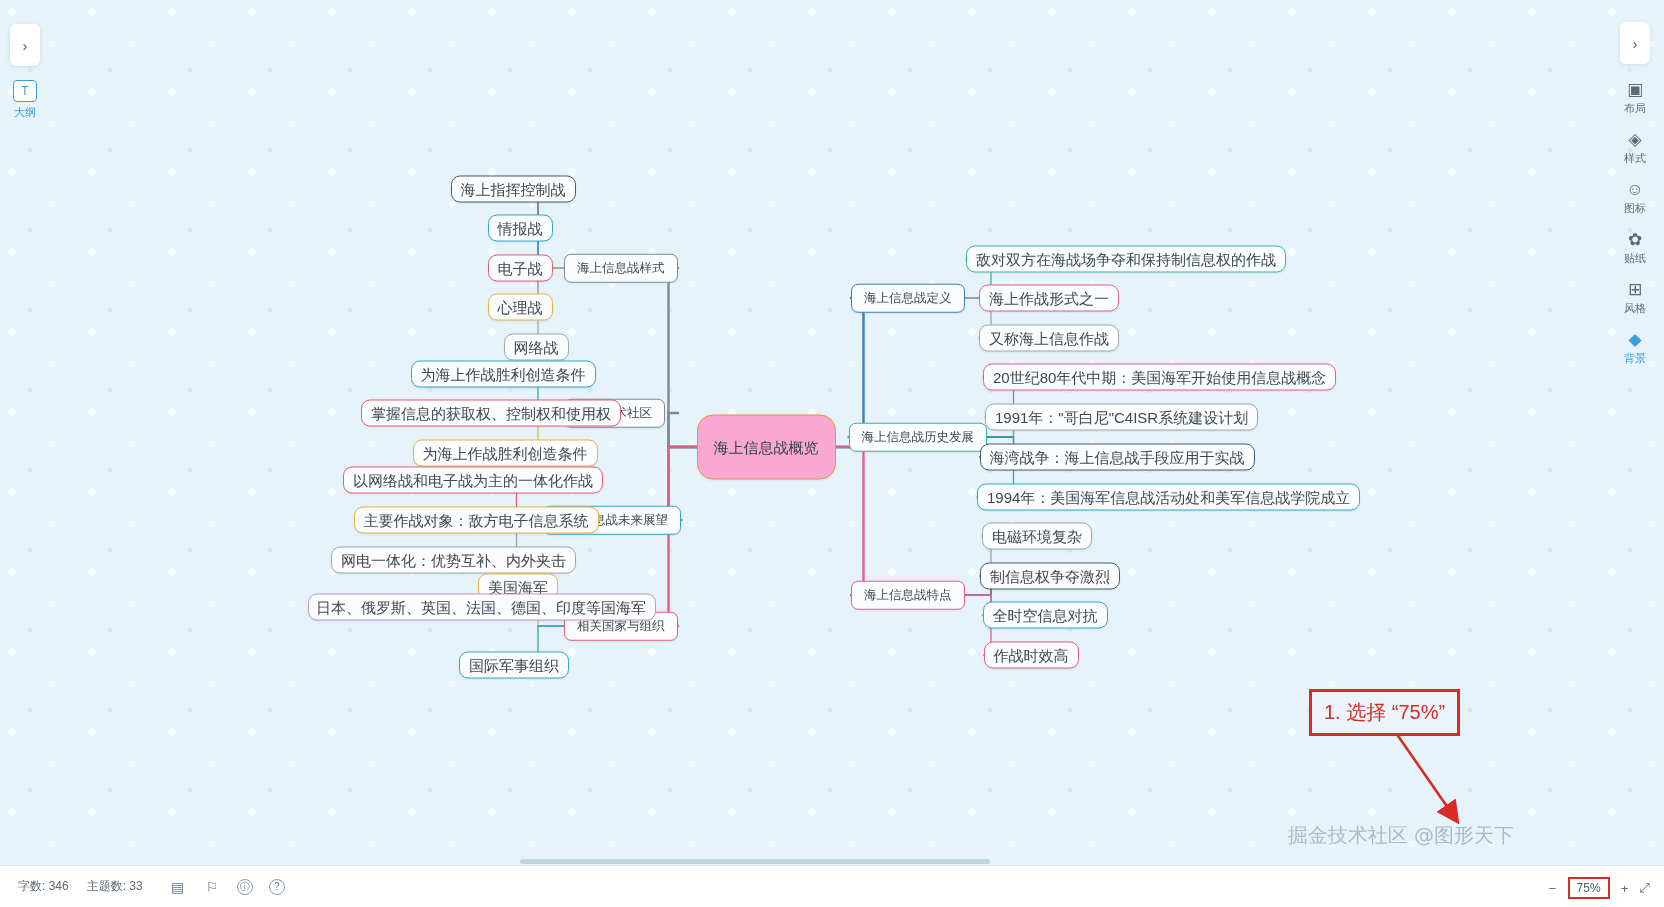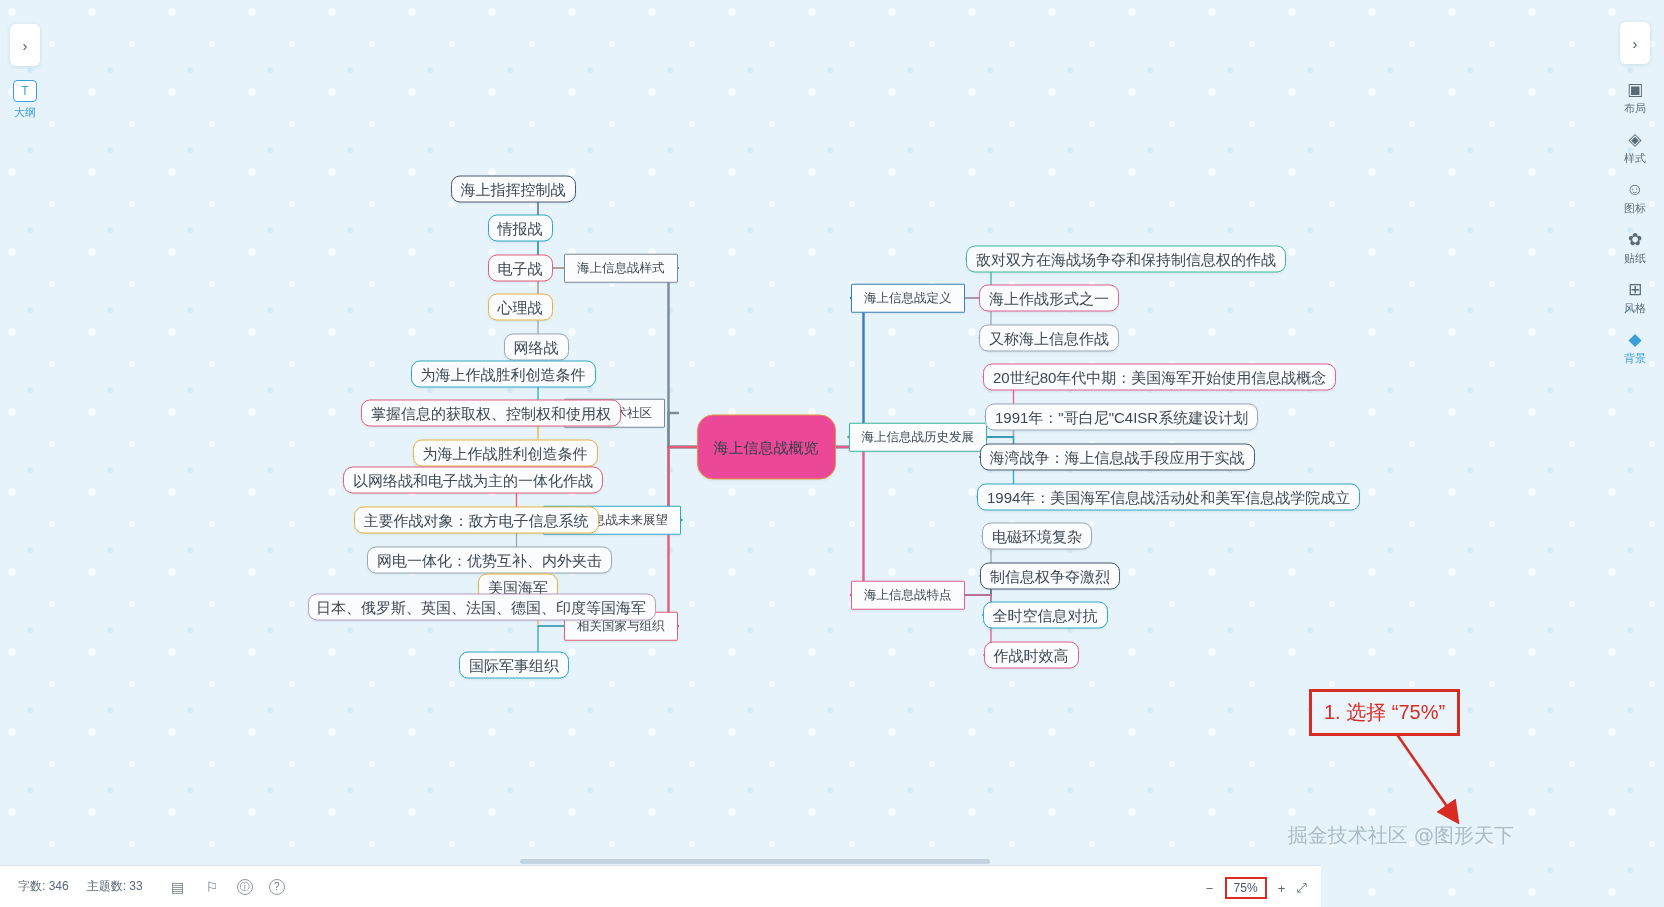--- a/index.html
+++ b/index.html
@@ -100,33 +100,33 @@
     transform: translateY(-50%);
     cursor: pointer;
   }
   .node.root {
     font-size: 15px;
     padding: 24px 16px;
     border-width: 1.6px;
     border-radius: 16px;
     border-color: #e8943a;
     color: #34404a;
-    background: #ec4899;
+    background: #f9a8d4;
   }
   .node.main {
     font-size: 12.5px;
     padding: 7px 12px;
-    border-radius: 1px;
+    border-radius: 7px;
     border-width: 1.5px;
   }
 
   
   #statusbar {
     position: absolute; left: 0; bottom: 0;
-    width: 1321px; height: 42px;
+    width: 1664px; height: 42px;
     background: #ffffff;
     border-top: 1px solid #dde6ec;
     display: flex; align-items: center;
     z-index: 50;
     font-size: 12px; color: #5a6874;
   }
   .sb-stat { margin-left: 18px; white-space: nowrap; }
   .sb-icons { display: flex; align-items: center; margin-left: 26px; gap: 16px; }
   .sb-ico {
     width: 18px; height: 16px;
@@ -270,23 +270,23 @@
       <div class="node " style="border-color: rgb(74, 90, 110); top: 189px; left: 450.5px;">海上指挥控制战</div>
       <div class="node " style="border-color: rgb(46, 168, 196); top: 228px; left: 487.5px;">情报战</div>
       <div class="node " style="border-color: rgb(227, 93, 120); top: 268px; left: 487.5px;">电子战</div>
       <div class="node " style="border-color: rgb(232, 178, 58); top: 307px; left: 487.5px;">心理战</div>
       <div class="node " style="border-color: rgb(154, 167, 179); top: 347px; left: 487.5px; margin-left: 16px;">网络战</div>
       <div class="node main" style="border-color: rgb(123, 138, 153); top: 413px; left: 564px;">掘金技术社区</div>
       <div class="node " style="border-color: rgb(46, 168, 196); top: 374px; left: 410.5px;">为海上作战胜利创造条件</div>
       <div class="node " style="border-color: rgb(227, 93, 120); top: 413px; left: 361px;">掌握信息的获取权、控制权和使用权</div>
       <div class="node " style="border-color: rgb(232, 178, 58); top: 453px; left: 412.5px;">为海上作战胜利创造条件</div>
       <div class="node main" style="border-color: rgb(46, 168, 196); top: 520px; left: 542.5px;">海上信息战未来展望</div>
-      <div class="node " style="border-color: rgb(227, 93, 120); top: 480px; left: 343px; border-radius: 10px;">以网络战和电子战为主的一体化作战</div>
+      <div class="node " style="border-color: rgb(227, 93, 120); top: 480px; left: 343px;">以网络战和电子战为主的一体化作战</div>
       <div class="node " style="border-color: rgb(232, 178, 58); top: 520px; left: 353.5px;">主要作战对象：敌方电子信息系统</div>
-      <div class="node " style="border-color: rgb(154, 167, 179); top: 560px; left: 367px;">网电一体化：优势互补、内外夹击</div>
+      <div class="node " style="border-color: rgb(154, 167, 179); top: 560px; left: 331px;">网电一体化：优势互补、内外夹击</div>
       <div class="node main" style="border-color: rgb(227, 93, 120); top: 626px; left: 564px;">相关国家与组织</div>
       <div class="node " style="border-color: rgb(232, 178, 58); top: 587px; left: 478px;">美国海军</div>
       <div class="node " style="border-color: rgb(184, 154, 196); top: 607px; left: 308px; padding-left: 7px;">日本、俄罗斯、英国、法国、德国、印度等国海军</div>
       <div class="node " style="border-color: rgb(46, 168, 196); top: 665px; left: 459px;">国际军事组织</div>
       <div class="node main" style="border-color: rgb(59, 127, 181); top: 298px; left: 851px;">海上信息战定义</div>
       <div class="node " style="border-color: rgb(59, 181, 154); top: 259px; left: 966px;">敌对双方在海战场争夺和保持制信息权的作战</div>
       <div class="node " style="border-color: rgb(227, 93, 143); top: 298px; left: 979px;">海上作战形式之一</div>
       <div class="node " style="border-color: rgb(154, 167, 179); top: 338px; left: 979px;">又称海上信息作战</div>
       <div class="node main" style="border-color: rgb(59, 181, 154); top: 437px; left: 848.5px;">海上信息战历史发展</div>
       <div class="node " style="border-color: rgb(227, 93, 143); top: 377px; left: 983px;">20世纪80年代中期：美国海军开始使用信息战概念</div>

